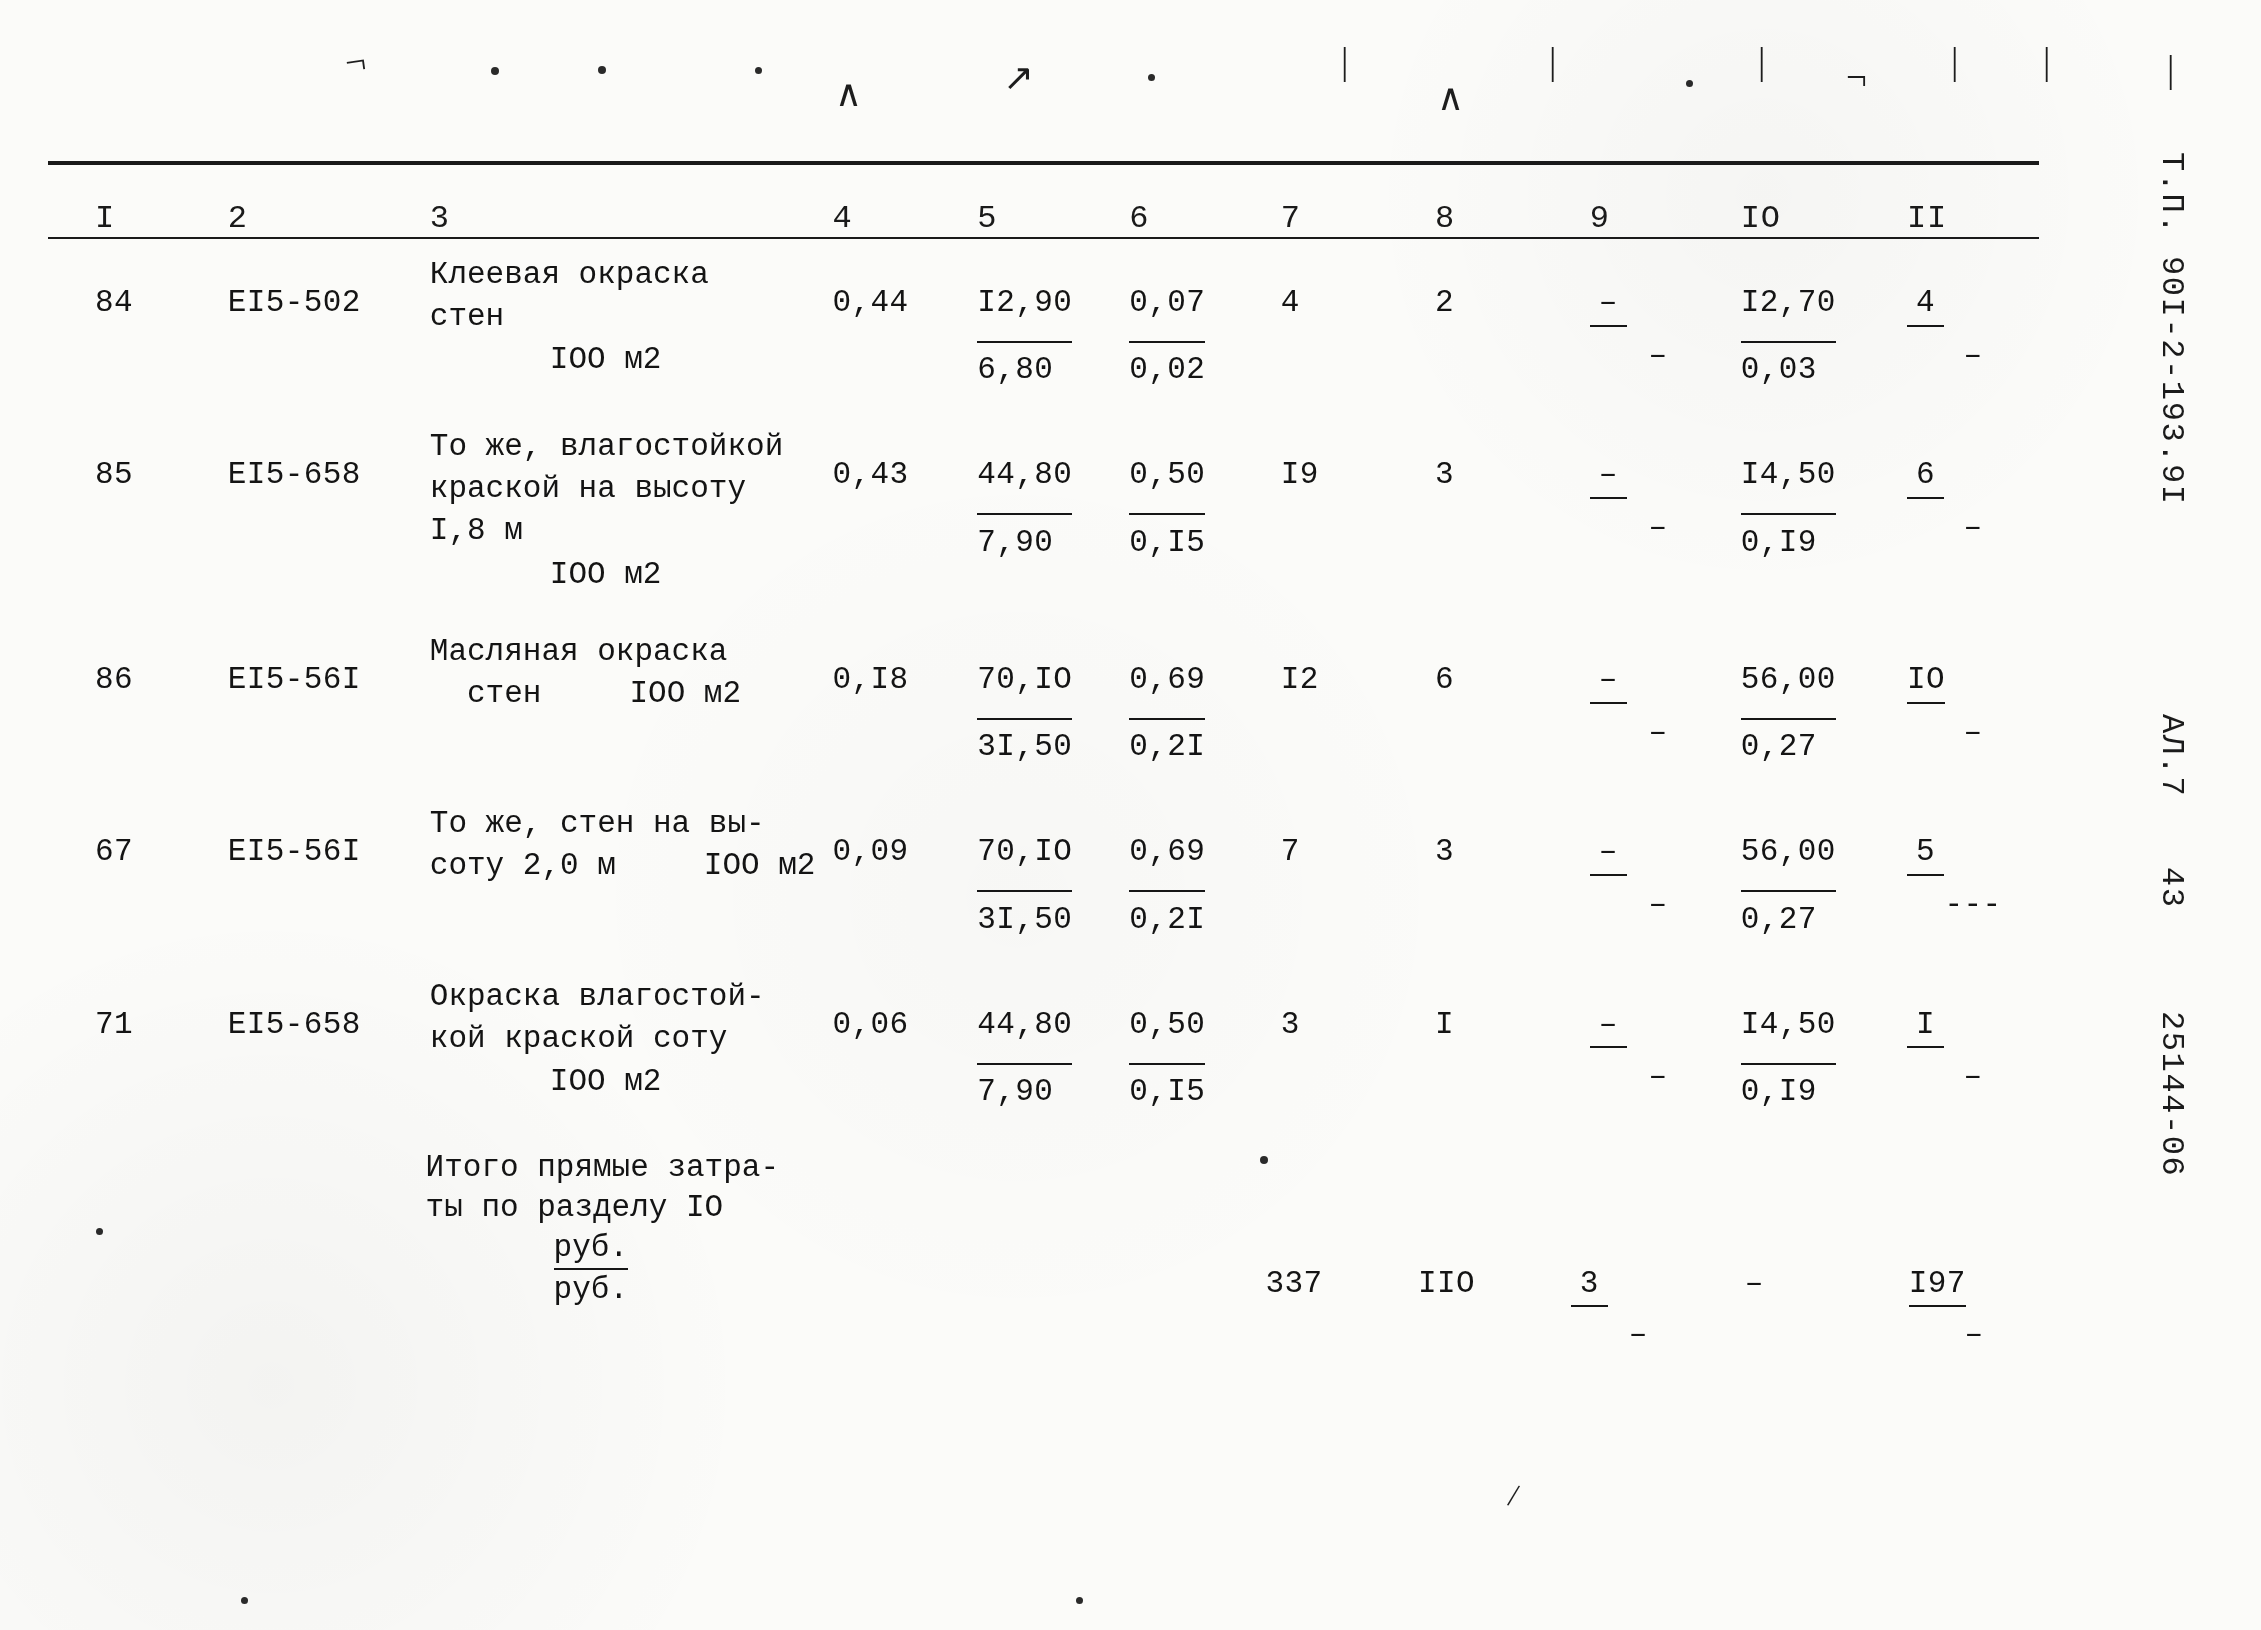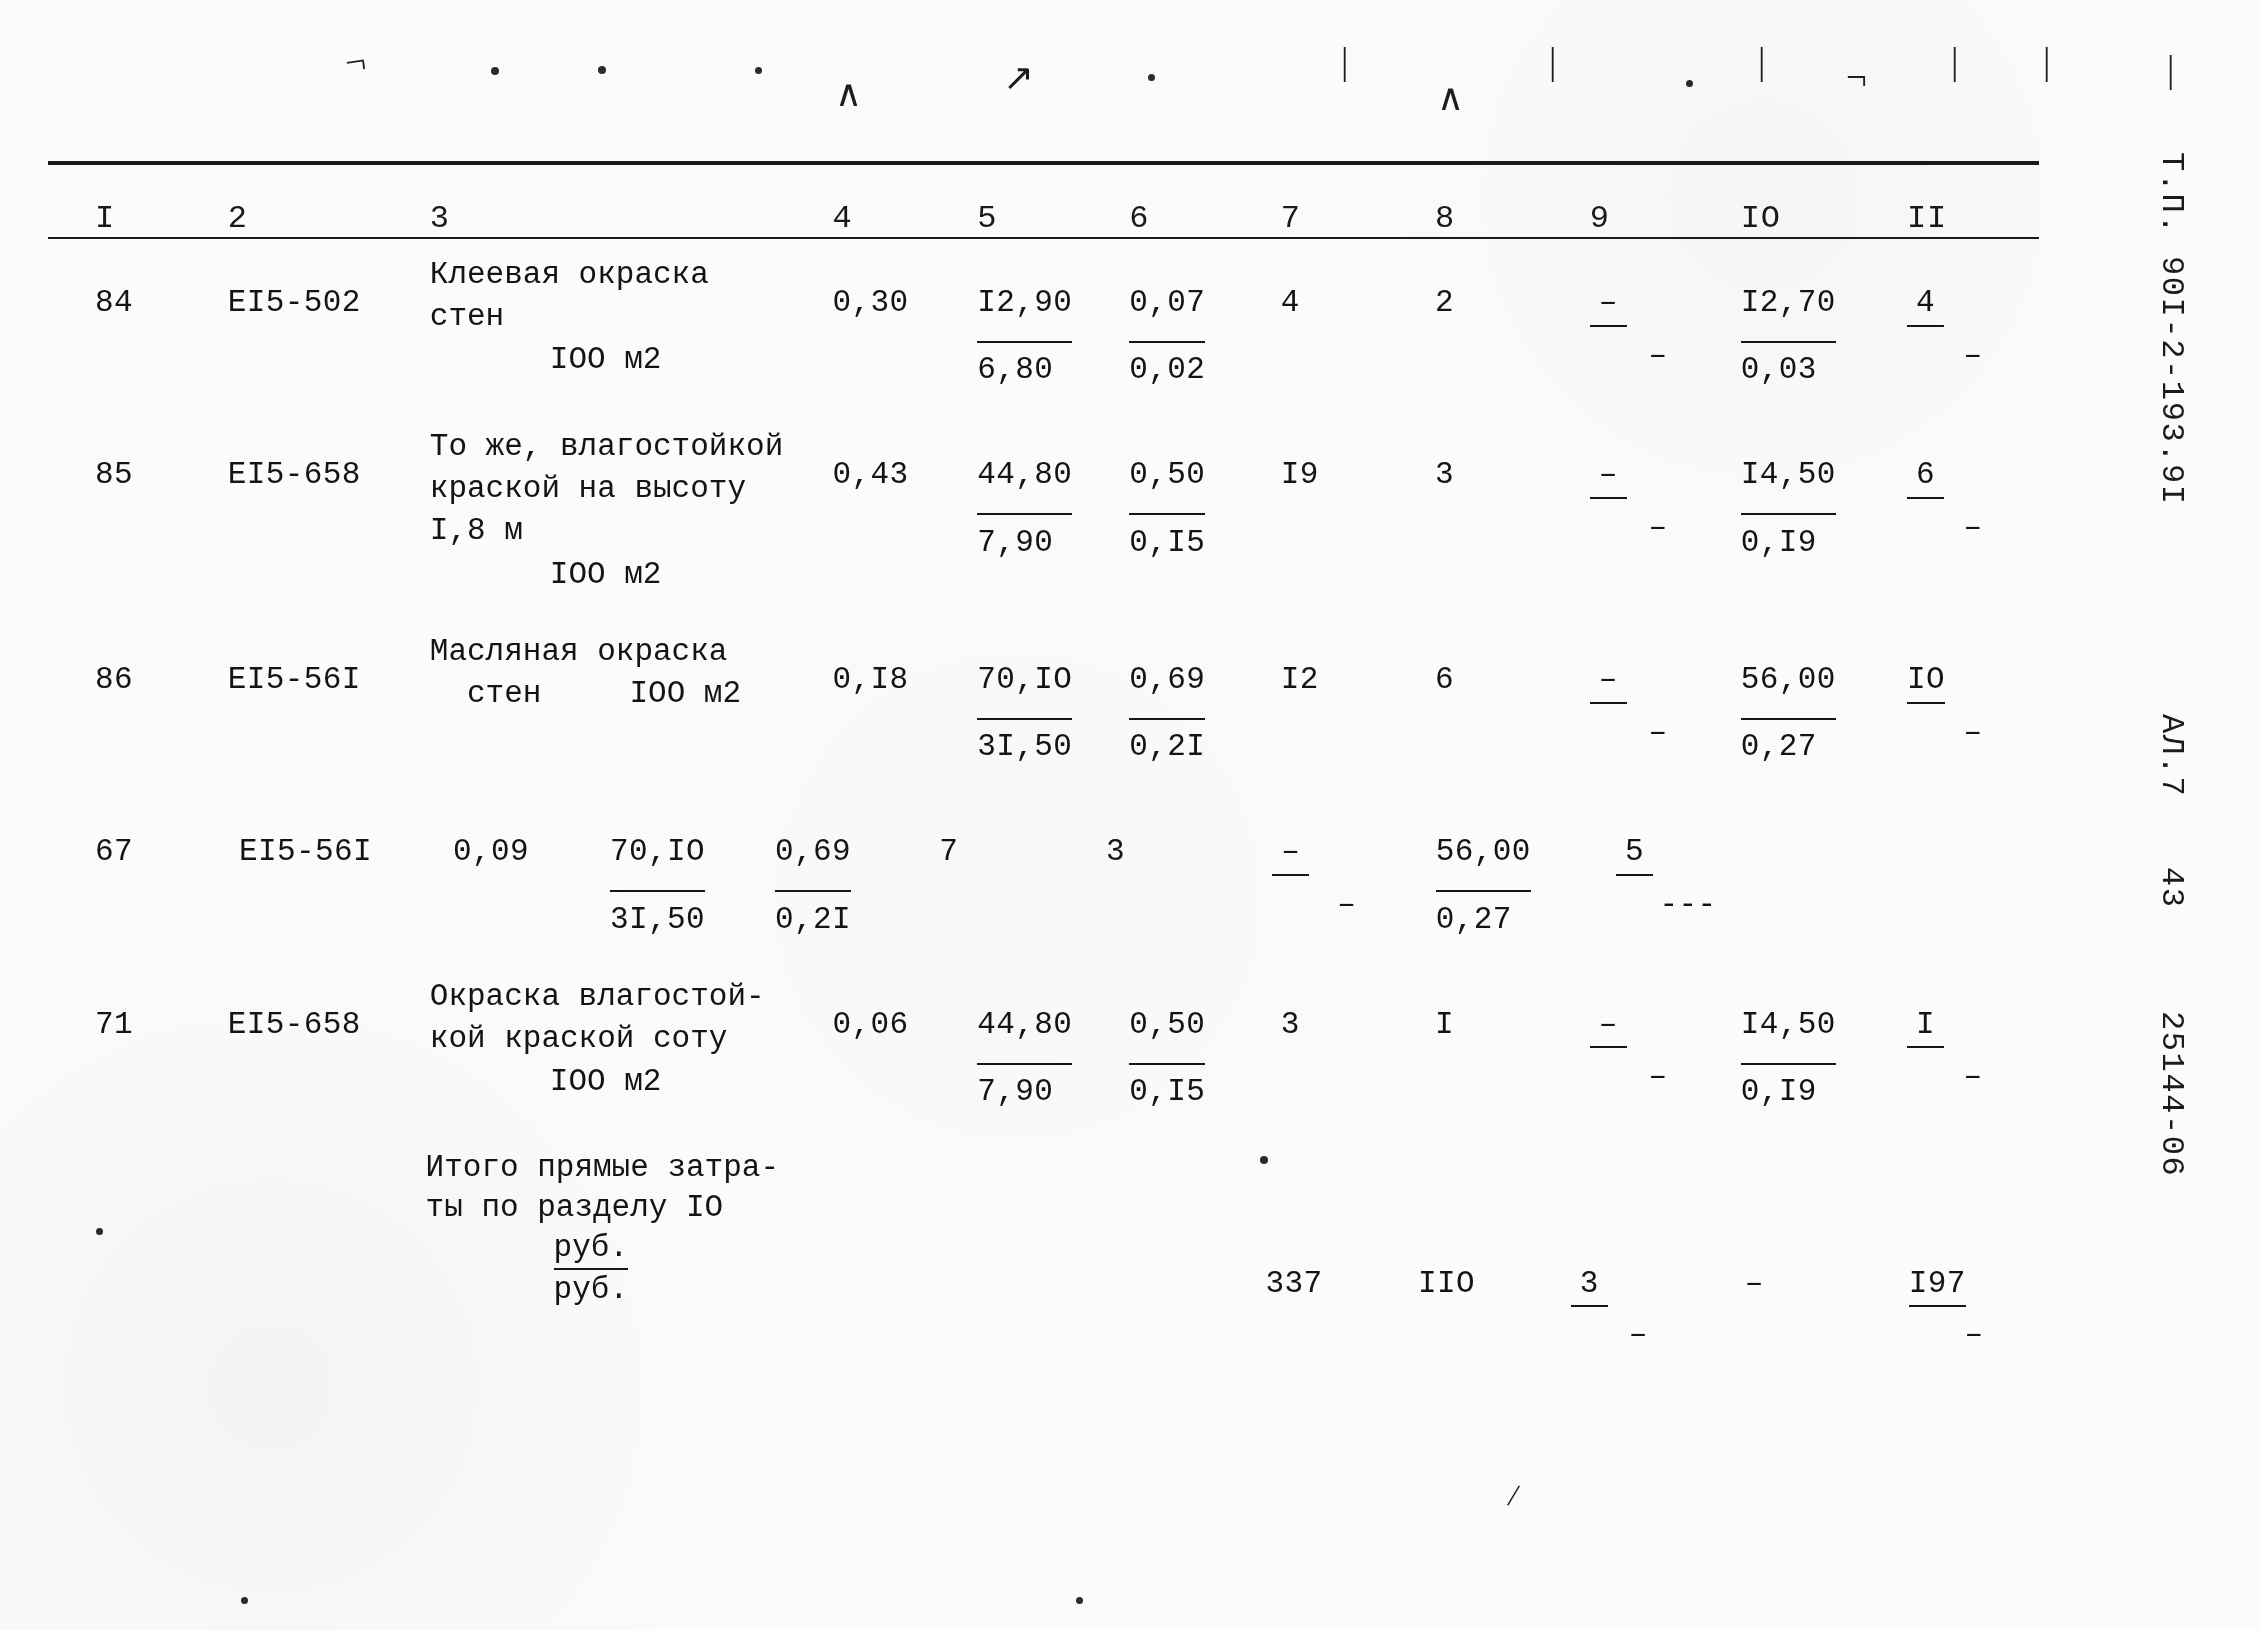--- a/index.html
+++ b/index.html
@@ -230,21 +230,21 @@
 
     <div class="rule thin"></div>
 
     <div class="body">
 
       <div class="row">
         <div class="cell c1 num">84</div>
         <div class="cell c2 num">EI5-502</div>
         <div class="cell c3 desc"><span>Клеевая окраска
 стен</span><span class="unit">IOO м2</span></div>
-        <div class="cell c4 num">0,30</div>
+        <div class="cell c4 num">0,44</div>
         <div class="cell c5 num stack"><span class="top">I2,90</span><span class="bot">6,80</span></div>
         <div class="cell c6 num stack"><span class="top">0,07</span><span class="bot">0,02</span></div>
         <div class="cell c7 num">4</div>
         <div class="cell c8 num">2</div>
         <div class="cell c9 num dash-stack"><span class="top">–</span><span class="bot">–</span></div>
         <div class="cell c10 num stack"><span class="top">I2,70</span><span class="bot">0,03</span></div>
         <div class="cell c11 num dash-stack"><span class="top">4</span><span class="bot">–</span></div>
       </div>
 
       <div class="row">
@@ -274,20 +274,22 @@
         <div class="cell c7 num">I2</div>
         <div class="cell c8 num">6</div>
         <div class="cell c9 num dash-stack"><span class="top">–</span><span class="bot">–</span></div>
         <div class="cell c10 num stack"><span class="top">56,00</span><span class="bot">0,27</span></div>
         <div class="cell c11 num dash-stack"><span class="top">IO</span><span class="bot">–</span></div>
       </div>
 
       <div class="row">
         <div class="cell c1 num">67</div>
         <div class="cell c2 num">EI5-56I</div>
+        <div class="cell c3 desc"><span>То же, стен на вы-
+соту 2,0 м</span><span class="unit tight">IOO м2</span></div>
         <div class="cell c4 num">0,09</div>
         <div class="cell c5 num stack"><span class="top">70,IO</span><span class="bot">3I,50</span></div>
         <div class="cell c6 num stack"><span class="top">0,69</span><span class="bot">0,2I</span></div>
         <div class="cell c7 num">7</div>
         <div class="cell c8 num">3</div>
         <div class="cell c9 num dash-stack"><span class="top">–</span><span class="bot">–</span></div>
         <div class="cell c10 num stack"><span class="top">56,00</span><span class="bot">0,27</span></div>
         <div class="cell c11 num dash-stack"><span class="top">5</span><span class="bot">---</span></div>
       </div>
 

